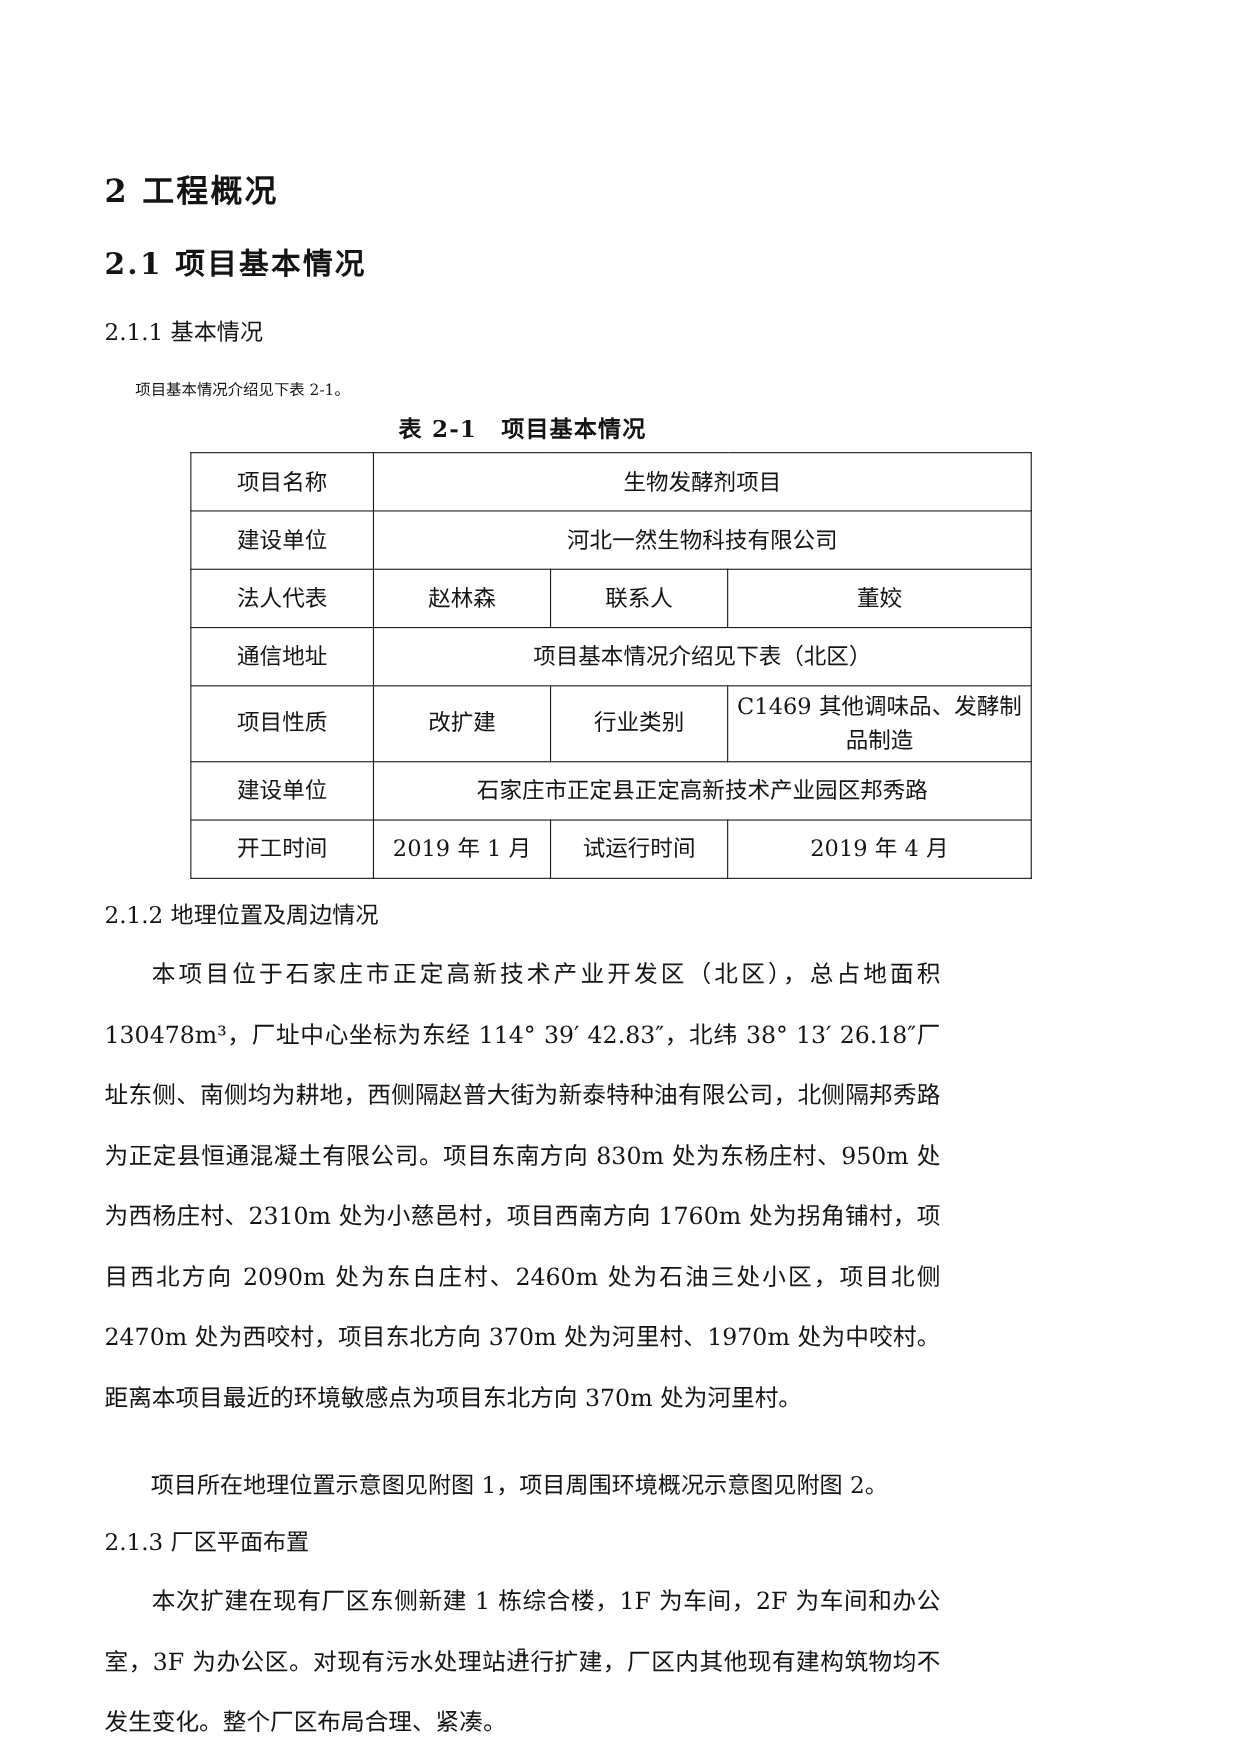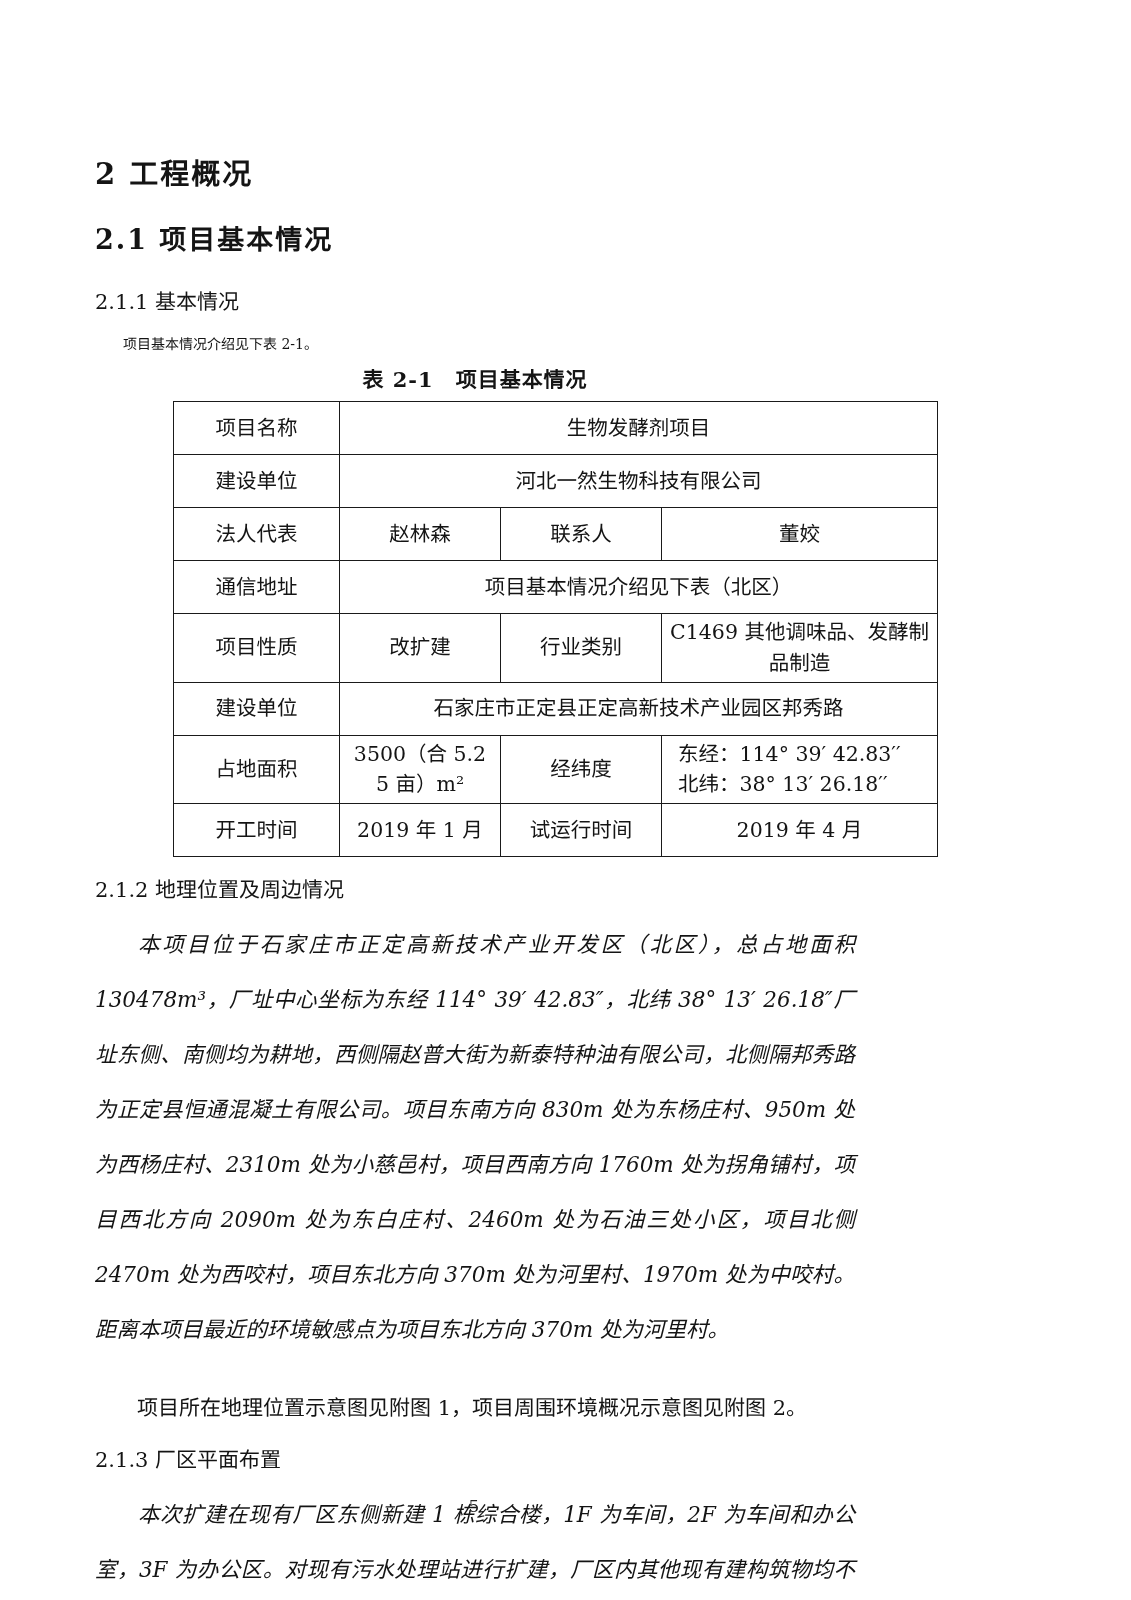--- a/index.html
+++ b/index.html
@@ -30,21 +30,21 @@
   }
   .h2 {
     font-size: 27px;
     font-weight: bold;
     letter-spacing: 2px;
     margin: 0 0 28px 0;
   }
   .h3 {
     font-size: 21px;
     font-weight: normal;
-    margin: 0 0 18px 0;
+    margin: 0 0 28px 0;
   }
   .p-indent {
     font-size: 14px;
     margin: 0 0 10px 0;
     text-indent: 2em;
   }
   .table-caption {
     text-align: center;
     font-weight: bold;
     font-size: 21px;
@@ -73,21 +73,20 @@
     text-align: left;
     padding-left: 16px;
   }
   .coord-line { display: block; }
   .body-p {
     font-size: 21.5px;
     line-height: 55px;
     text-align: justify;
     text-indent: 2em;
     margin: 6px 0 0 0;
-    font-style: italic;
   }
   .ref-p {
     font-size: 21px;
     text-indent: 2em;
     margin: 34px 0 22px 0;
   }
   .h3-mid { margin: 2px 0 14px 0; }
   .page-number {
     position: absolute;
     left: 0;
@@ -140,29 +139,20 @@
       <td class="tall">项目性质</td>
       <td class="tall">改扩建</td>
       <td class="tall">行业类别</td>
       <td class="tall">C1469 其他调味品、发酵制品制造</td>
     </tr>
     <tr>
       <td>建设单位</td>
       <td colspan="3">石家庄市正定县正定高新技术产业园区邦秀路</td>
     </tr>
     <tr>
-      <td class="tall">占地面积</td>
-      <td class="tall">3500（合 5.25 亩）m²</td>
-      <td class="tall">经纬度</td>
-      <td class="tall coord-cell">
-        <span class="coord-line">东经：114° 39′ 42.83′′</span>
-        <span class="coord-line">北纬：38° 13′ 26.18′′</span>
-      </td>
-    </tr>
-    <tr>
       <td>开工时间</td>
       <td>2019 年 1 月</td>
       <td>试运行时间</td>
       <td>2019 年 4 月</td>
     </tr>
   </tbody>
     </table>
 
   <div class="h3 h3-mid">2.1.2 地理位置及周边情况</div>
   <p class="body-p">本项目位于石家庄市正定高新技术产业开发区（北区），总占地面积 130478m³，厂址中心坐标为东经 114° 39′ 42.83″，北纬 38° 13′ 26.18″厂址东侧、南侧均为耕地，西侧隔赵普大街为新泰特种油有限公司，北侧隔邦秀路为正定县恒通混凝土有限公司。项目东南方向 830m 处为东杨庄村、950m 处为西杨庄村、2310m 处为小慈邑村，项目西南方向 1760m 处为拐角铺村，项目西北方向 2090m 处为东白庄村、2460m 处为石油三处小区，项目北侧 2470m 处为西咬村，项目东北方向 370m 处为河里村、1970m 处为中咬村。距离本项目最近的环境敏感点为项目东北方向 370m 处为河里村。</p>

